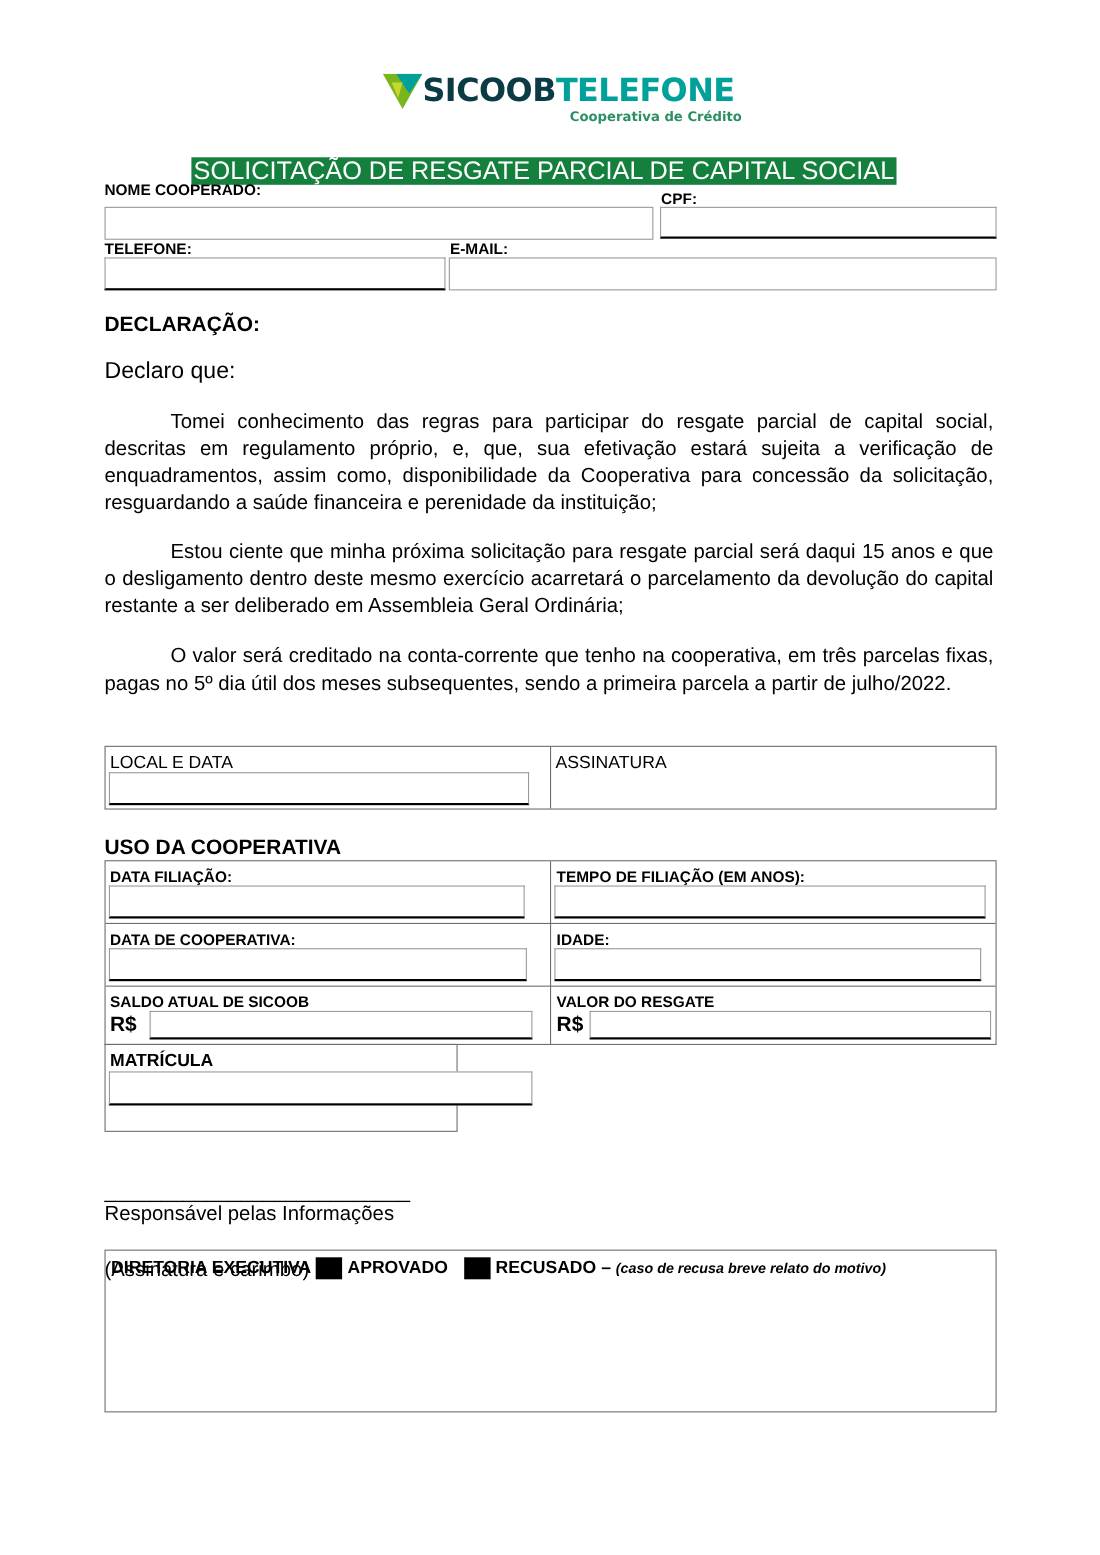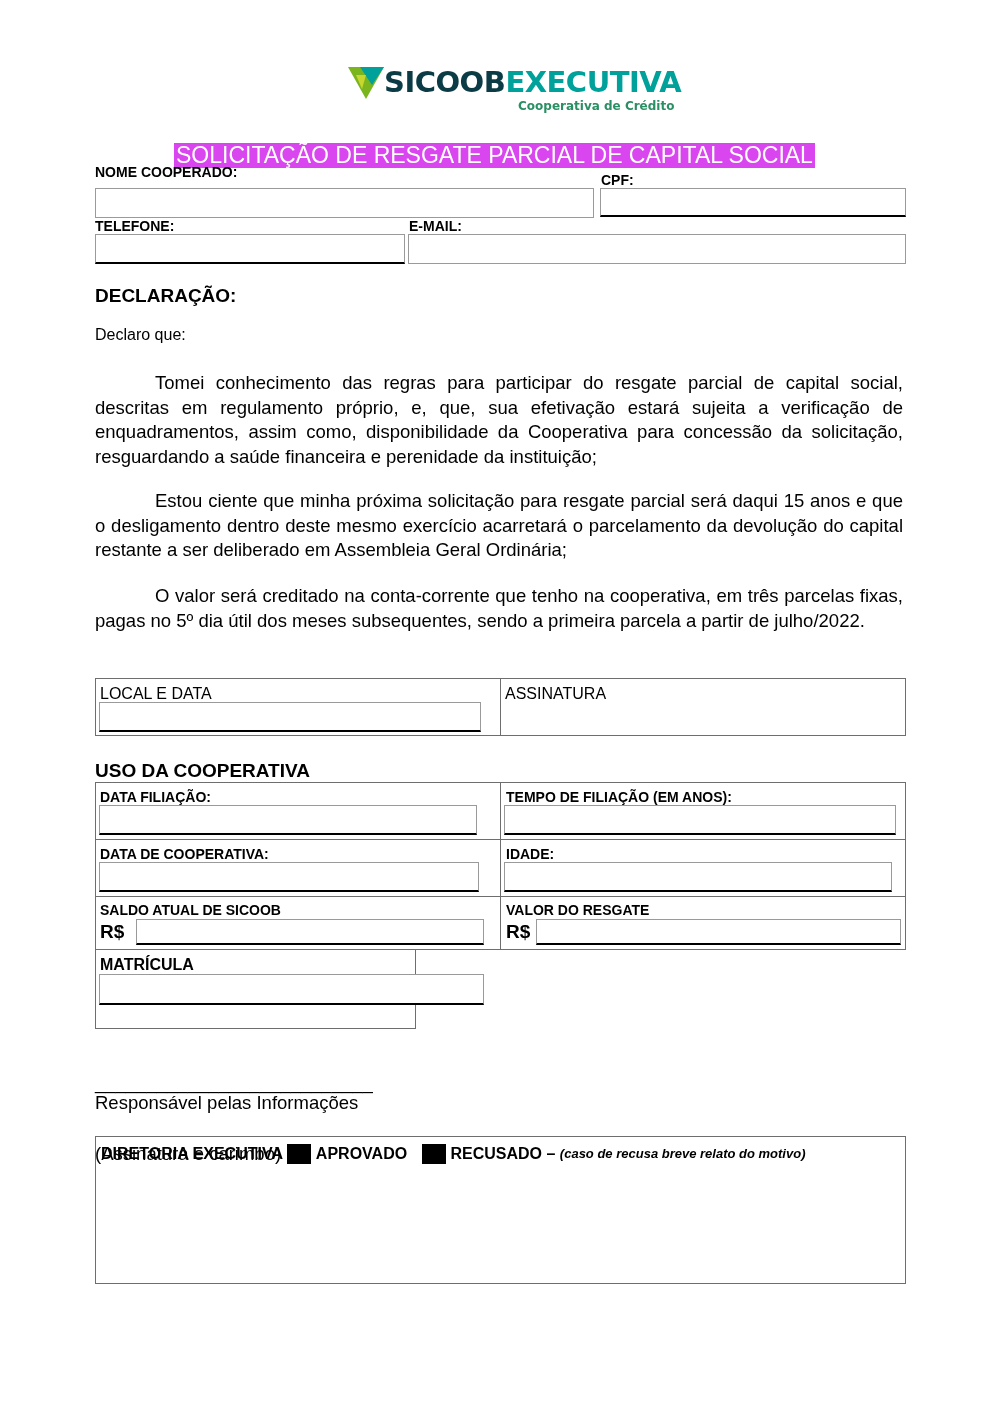--- a/index.html
+++ b/index.html
@@ -7,21 +7,21 @@
   .abs { position: absolute; }
 
   
   .logo { left: 348px; top: 64px; width: 310px; height: 52px; }
   .logo-mark { position: absolute; left: 0; top: 3px; width: 36px; height: 32px; }
   .logo-sicoob { position: absolute; left: 36px; top: 0px; font-family: "DejaVu Sans", sans-serif; font-weight: bold; font-size: 29px; letter-spacing: -0.5px; color: #0b3c46; line-height: 36px; }
   .logo-coop { color: #00a19a; }
   .logo-sub { position: absolute; left: 170px; top: 35px; font-family: "DejaVu Sans", sans-serif; font-weight: bold; font-size: 12px; color: #2a8f63; white-space: nowrap; }
 
   
-  .title { left: 174px; top: 143px; background: #d946ef; color: #fff; font-size: 23px; line-height: 25px; padding: 0 2px; white-space: nowrap; }
+  .title { left: 174px; top: 143px; background: #15803d; color: #fff; font-size: 23px; line-height: 25px; padding: 0 2px; white-space: nowrap; }
 
   .lbl { font-size: 14px; font-weight: bold; line-height: 16px; white-space: nowrap; }
   .field { border: 1px solid #9a9a9a; box-sizing: border-box; background: #fff; }
   .field.uline { border-bottom: 2px solid #000; }
 
   .h-bold { font-size: 19px; font-weight: bold; white-space: nowrap; }
   .para { left: 95px; width: 808px; font-size: 18.5px; line-height: 24.7px; text-align: justify; }
   .para .indent { display: inline-block; width: 60px; }
 
   .box { border: 1px solid #6e6e6e; box-sizing: border-box; }
@@ -34,41 +34,41 @@
 </head>
 <body>
 
 <div class="abs logo">
   <svg class="logo-mark" viewBox="0 0 36 32">
     <polygon points="0,0 36,0 18,32" fill="#7ab51d"></polygon>
     <polygon points="12,0 36,0 24,18" fill="#00a19a"></polygon>
     <polygon points="8,8 18,8 14,22" fill="#c8d630"></polygon>
   </svg>
   <div class="logo-sicoob">
-    <span>SICOOB</span><span class="logo-coop">EXECUTIVA</span>
+    <span>SICOOB</span><span class="logo-coop">TELEFONE</span>
   </div>
   <div class="logo-sub">Cooperativa de Crédito</div>
 </div>
 
 <div class="abs title">SOLICITAÇÃO DE RESGATE PARCIAL DE CAPITAL SOCIAL</div>
 
 <div class="abs lbl" style="left:95px;top:164px;">NOME COOPERADO:</div>
 <div class="abs field" style="left:95px;top:188px;width:499px;height:30px;"></div>
 
 <div class="abs lbl" style="left:601px;top:172px;">CPF:</div>
 <div class="abs field uline" style="left:600px;top:188px;width:306px;height:29px;"></div>
 
 <div class="abs lbl" style="left:95px;top:218px;">TELEFONE:</div>
 <div class="abs field uline" style="left:95px;top:234px;width:310px;height:30px;"></div>
 
 <div class="abs lbl" style="left:409px;top:218px;">E-MAIL:</div>
 <div class="abs field" style="left:408px;top:234px;width:498px;height:30px;"></div>
 
 <div class="abs h-bold" style="left:95px;top:285px;">DECLARAÇÃO:</div>
-<div class="abs" style="left:95px;top:326px;font-size:16px;">Declaro que:</div>
+<div class="abs" style="left:95px;top:326px;font-size:21px;">Declaro que:</div>
 
 <div class="abs para" style="top:371px;"><span class="indent"></span><span>Tomei conhecimento das regras para participar do resgate parcial de capital social, descritas em regulamento próprio, e, que, sua efetivação estará sujeita a verificação de enquadramentos, assim como, disponibilidade da Cooperativa para concessão da solicitação, resguardando a saúde financeira e perenidade da instituição;</span></div>
 <div class="abs para" style="top:489px;"><span class="indent"></span><span>Estou ciente que minha próxima solicitação para resgate parcial será daqui 15 anos e que o desligamento dentro deste mesmo exercício acarretará o parcelamento da devolução do capital restante a ser deliberado em Assembleia Geral Ordinária;</span></div>
 <div class="abs para" style="top:584px;"><span class="indent"></span><span>O valor será creditado na conta-corrente que tenho na cooperativa, em três parcelas fixas, pagas no 5º dia útil dos meses subsequentes, sendo a primeira parcela a partir de julho/2022.</span></div>
 
 <div class="abs box" style="left:95px;top:678px;width:811px;height:58px;">
   <div class="abs" style="left:404px;top:0;width:1px;height:56px;background:#6e6e6e;"></div>
   <div class="abs cell-lbl-n" style="left:4px;top:6px;">LOCAL E DATA</div>
   <div class="abs field uline" style="left:3px;top:23px;width:382px;height:30px;"></div>
   <div class="abs cell-lbl-n" style="left:409px;top:6px;">ASSINATURA</div>

